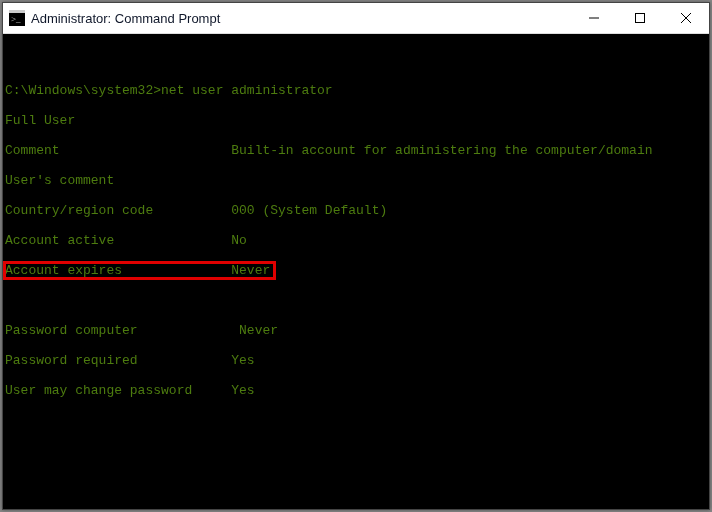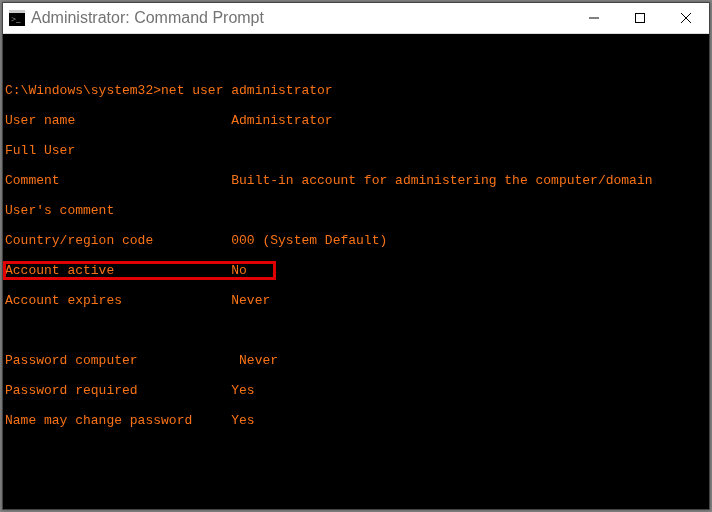--- a/index.html
+++ b/index.html
@@ -32,39 +32,39 @@
   .titlebar .icon {
     width: 16px;
     height: 16px;
     margin-right: 6px;
     display: flex;
     align-items: center;
     justify-content: center;
   }
   .titlebar .title {
     flex: 1;
-    font-size: 16px;
-    color: #737373;
+    font-size: 13px;
+    color: #0f172a;
   }
   .titlebar .controls {
     display: flex;
     height: 100%;
   }
   .titlebar .controls .btn {
     width: 46px;
     display: flex;
     align-items: center;
     justify-content: center;
     font-size: 12px;
     color: #000;
   }
   .terminal {
     flex: 1;
     background: #000;
-    color: #f97316;
+    color: #4d7c0f;
     font-family: Consolas, "Courier New", monospace;
     font-size: 13px;
     line-height: 15px;
     padding: 4px 4px 4px 2px;
     white-space: pre;
     overflow: hidden;
     position: relative;
   }
   .term-line {
     white-space: pre;
@@ -105,31 +105,30 @@
             <line x1="0" y1="0" x2="10" y2="10" stroke="#000" stroke-width="1"></line>
             <line x1="10" y1="0" x2="0" y2="10" stroke="#000" stroke-width="1"></line>
           </svg>
       </div>
     </div>
   </div>
 
   <div class="terminal">
 <div class="term-line"> </div>
 <div class="term-line"><span>C:\Windows\system32&gt;</span><span>net user administrator</span></div>
-<div class="term-line"><span>User name</span><span>                    </span><span>Administrator</span></div>
 <div class="term-line"><span>Full User</span></div>
 <div class="term-line"><span>Comment</span><span>                      </span><span>Built-in account for administering the computer/domain</span></div>
 <div class="term-line"><span>User's comment</span></div>
 <div class="term-line"><span>Country/region code</span><span>          </span><span>000 (System Default)</span></div>
 <div class="term-line"><span>Account active</span><span>               </span><span>No</span></div>
 <div class="term-line"><span>Account expires</span><span>              </span><span>Never</span></div>
 <div class="term-line"> </div>
 <div class="term-line"><span>Password computer</span><span>             </span><span>Never</span></div>
 <div class="term-line"><span>Password required</span><span>            </span><span>Yes</span></div>
-<div class="term-line"><span>Name may change password</span><span>     </span><span>Yes</span></div>
+<div class="term-line"><span>User may change password</span><span>     </span><span>Yes</span></div>
 <div class="term-line"> </div>
 
 
 
 
 
 
 
 
 

